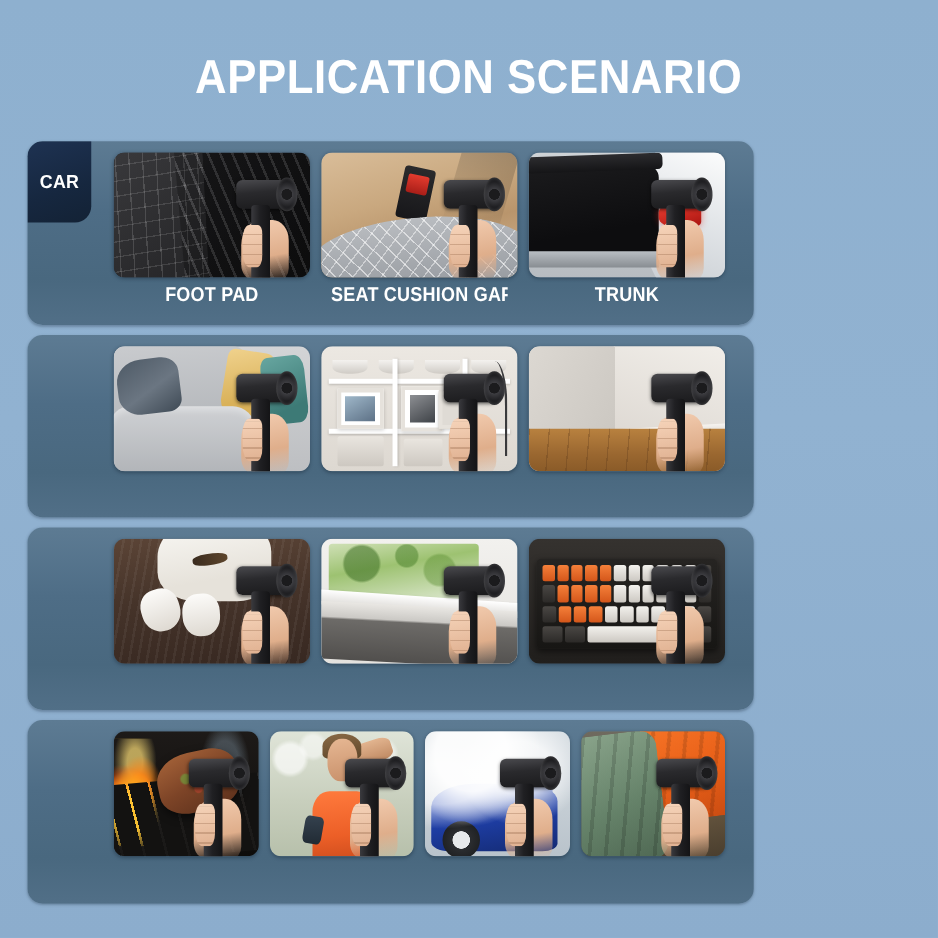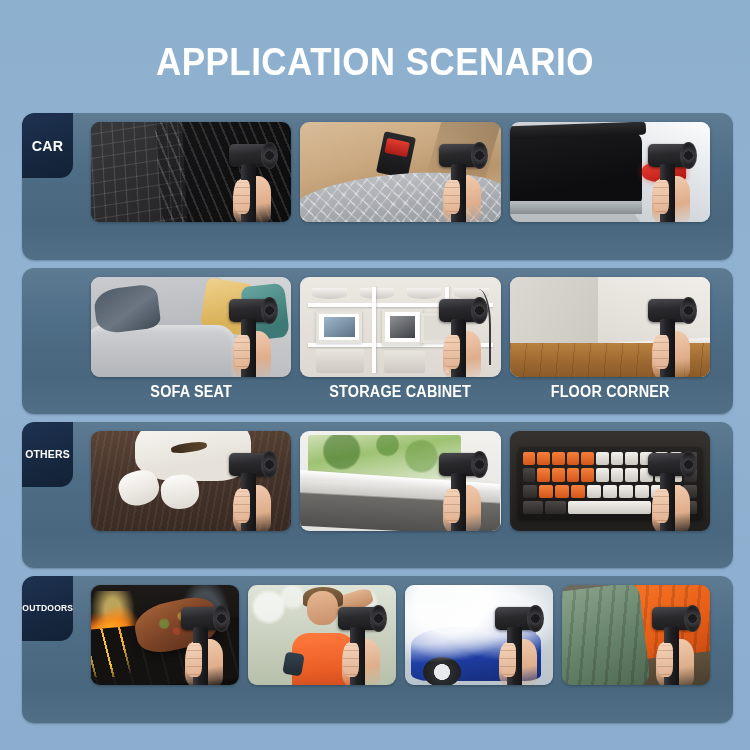--- a/index.html
+++ b/index.html
@@ -35,21 +35,21 @@
     transform: scaleX(0.92);
     font-family: "Liberation Sans", sans-serif;
     line-height: 44px;
     white-space: nowrap;
   }
 
   
   .panel {
     position: absolute;
     left: 22px;
-    width: 711px;
+    width: 581px;
     border-radius: 12px;
     background: linear-gradient(180deg, #5d7b93 0%, #4e6d86 38%, #49687f 75%, #516f87 100%);
     box-shadow: 0 1px 2px rgba(40,60,80,0.35);
     box-sizing: border-box;
     overflow: hidden;
   }
   .panel-r1 { top: 113px;  height: 147px; }
   .panel-r2 { top: 268px;  height: 146px; }
   .panel-r3 { top: 422px;  height: 146px; }
   .panel-r4 { top: 576px;  height: 147px; }
@@ -672,20 +672,25 @@
         <div class="blower">
           <div class="bl-hand"></div>
             <div class="bl-head"></div>
             <div class="bl-nozzle"></div>
           <div class="bl-handle"></div>
             <div class="bl-fingers"></div>
         </div>
       </div>
     </div>
 
+    <div class="captions">
+      <div class="caption">FOOT PAD</div>
+      <div class="caption">SEAT CUSHION GAP</div>
+      <div class="caption">TRUNK</div>
+    </div>
   </div>
 
   <div class="panel panel-r2">
 
     <div class="cards">
       <div class="card">
         <div class="photo sc-sofa">
           <div class="back"></div>
             <div class="pillow-y"></div>
             <div class="pillow-t"></div>
@@ -737,31 +742,23 @@
         <div class="blower">
           <div class="bl-hand"></div>
             <div class="bl-head"></div>
             <div class="bl-nozzle"></div>
           <div class="bl-handle"></div>
             <div class="bl-fingers"></div>
         </div>
       </div>
     </div>
 
-    <div class="captions">
-      <div class="caption">SOFA SEAT</div>
-      <div class="caption">STORAGE CABINET</div>
-      <div class="caption">FLOOR CORNER</div>
-    </div>
   </div>
 
   <div class="panel panel-r3">
-    <div class="cat-tab size-md">
-      <span class="cat-label">OTHERS</span>
-    </div>
 
     <div class="cards">
       <div class="card">
         <div class="photo sc-pet">
           <div class="dogbody"></div>
             <div class="collar"></div>
           <div class="paw p1"></div>
             <div class="paw p2"></div>
         </div>
         <div class="blower">
@@ -845,23 +842,20 @@
             <div class="bl-nozzle"></div>
           <div class="bl-handle"></div>
             <div class="bl-fingers"></div>
         </div>
       </div>
     </div>
 
   </div>
 
   <div class="panel panel-r4">
-    <div class="cat-tab size-sm">
-      <span class="cat-label">OUTDOORS</span>
-    </div>
 
     <div class="cards">
       <div class="card">
         <div class="photo sc-bbq">
           <div class="flames"></div>
             <div class="smoke"></div>
             <div class="grate"></div>
             <div class="meat"></div>
         </div>
         <div class="blower">

